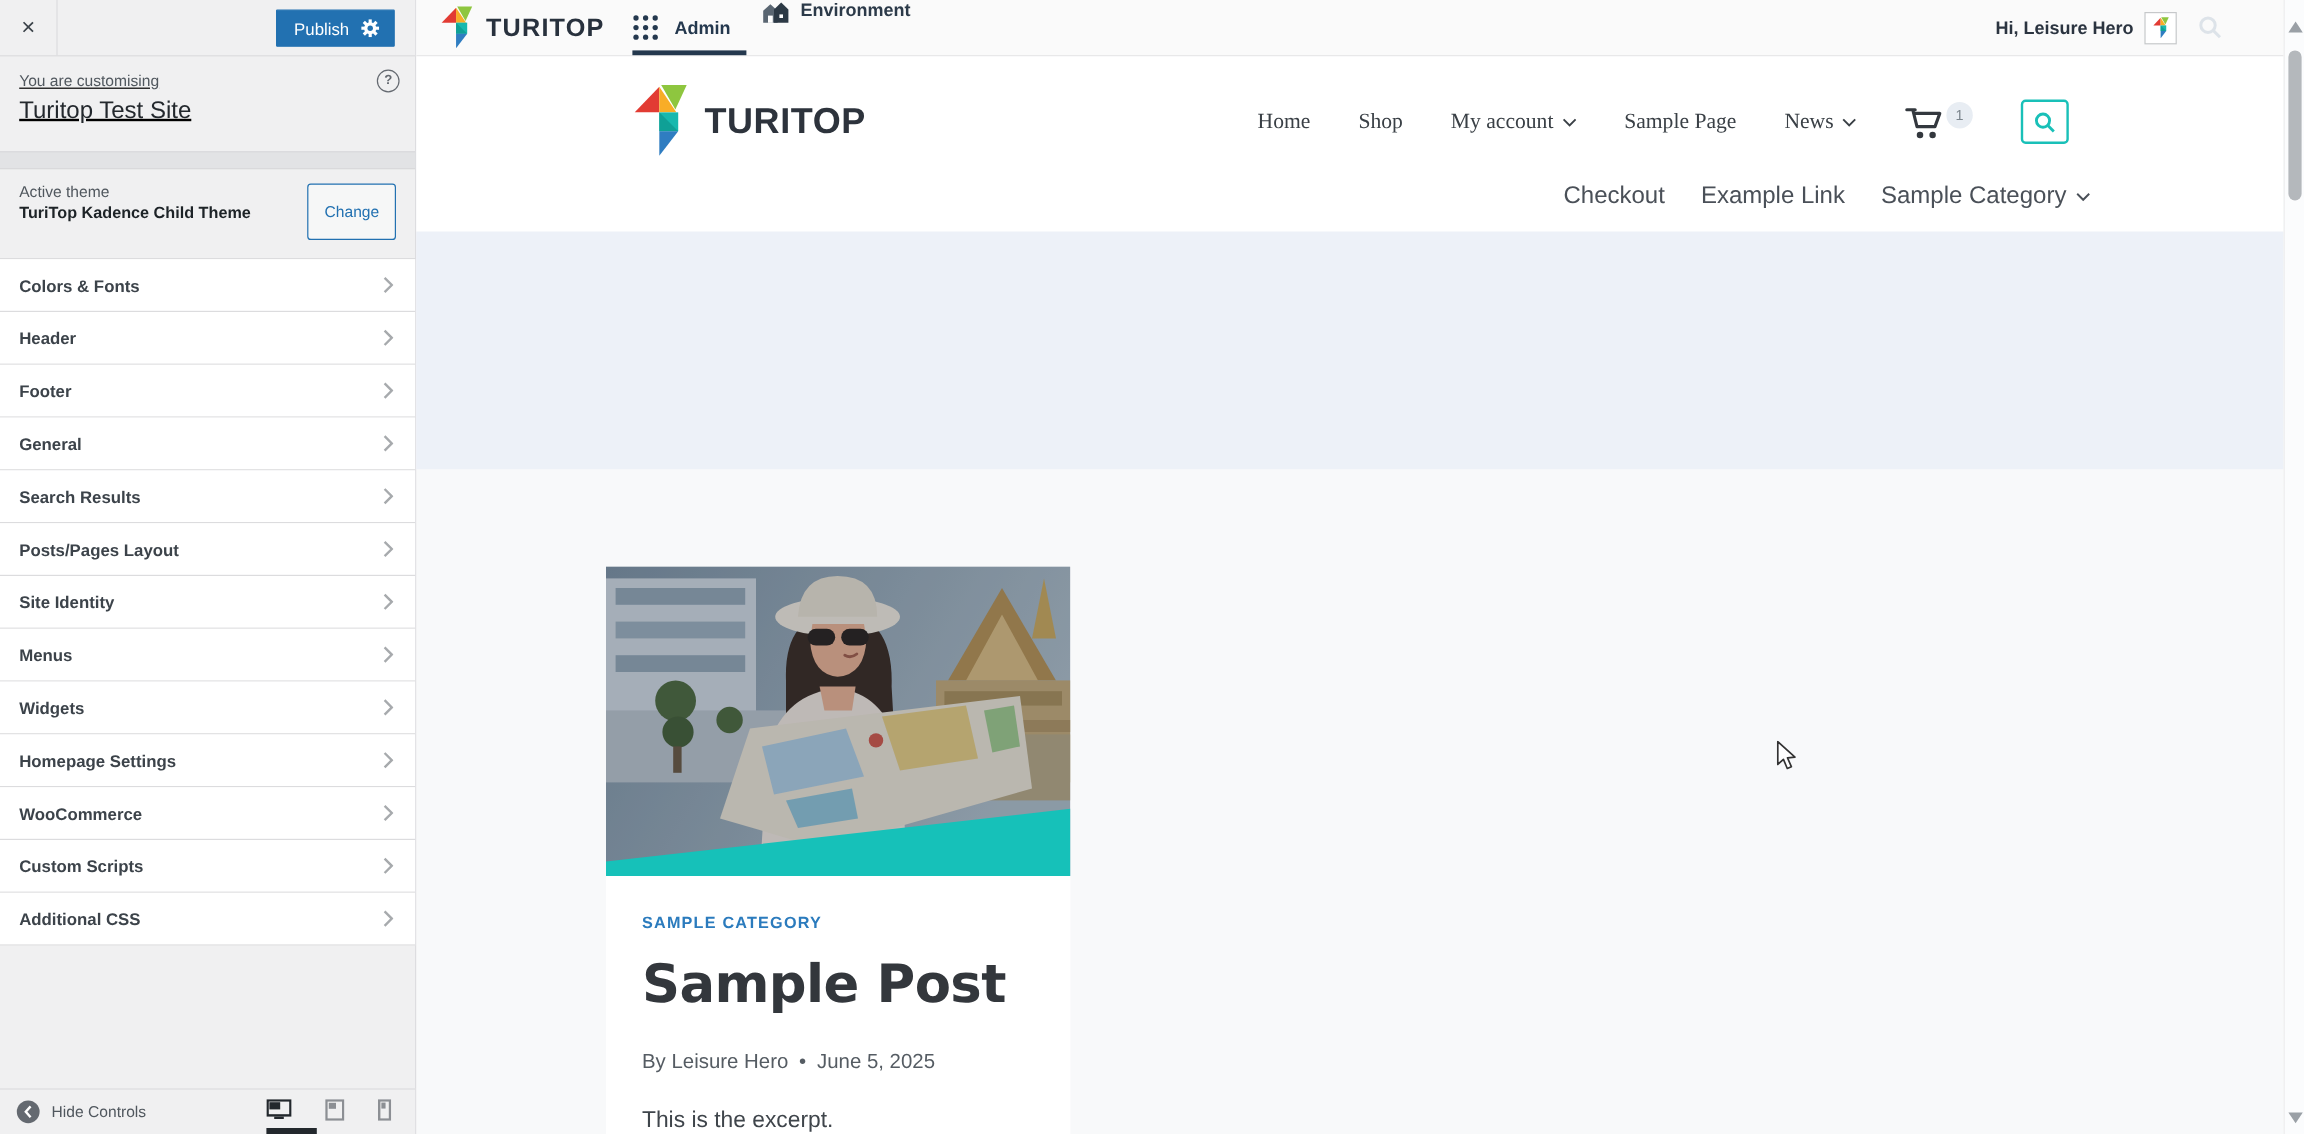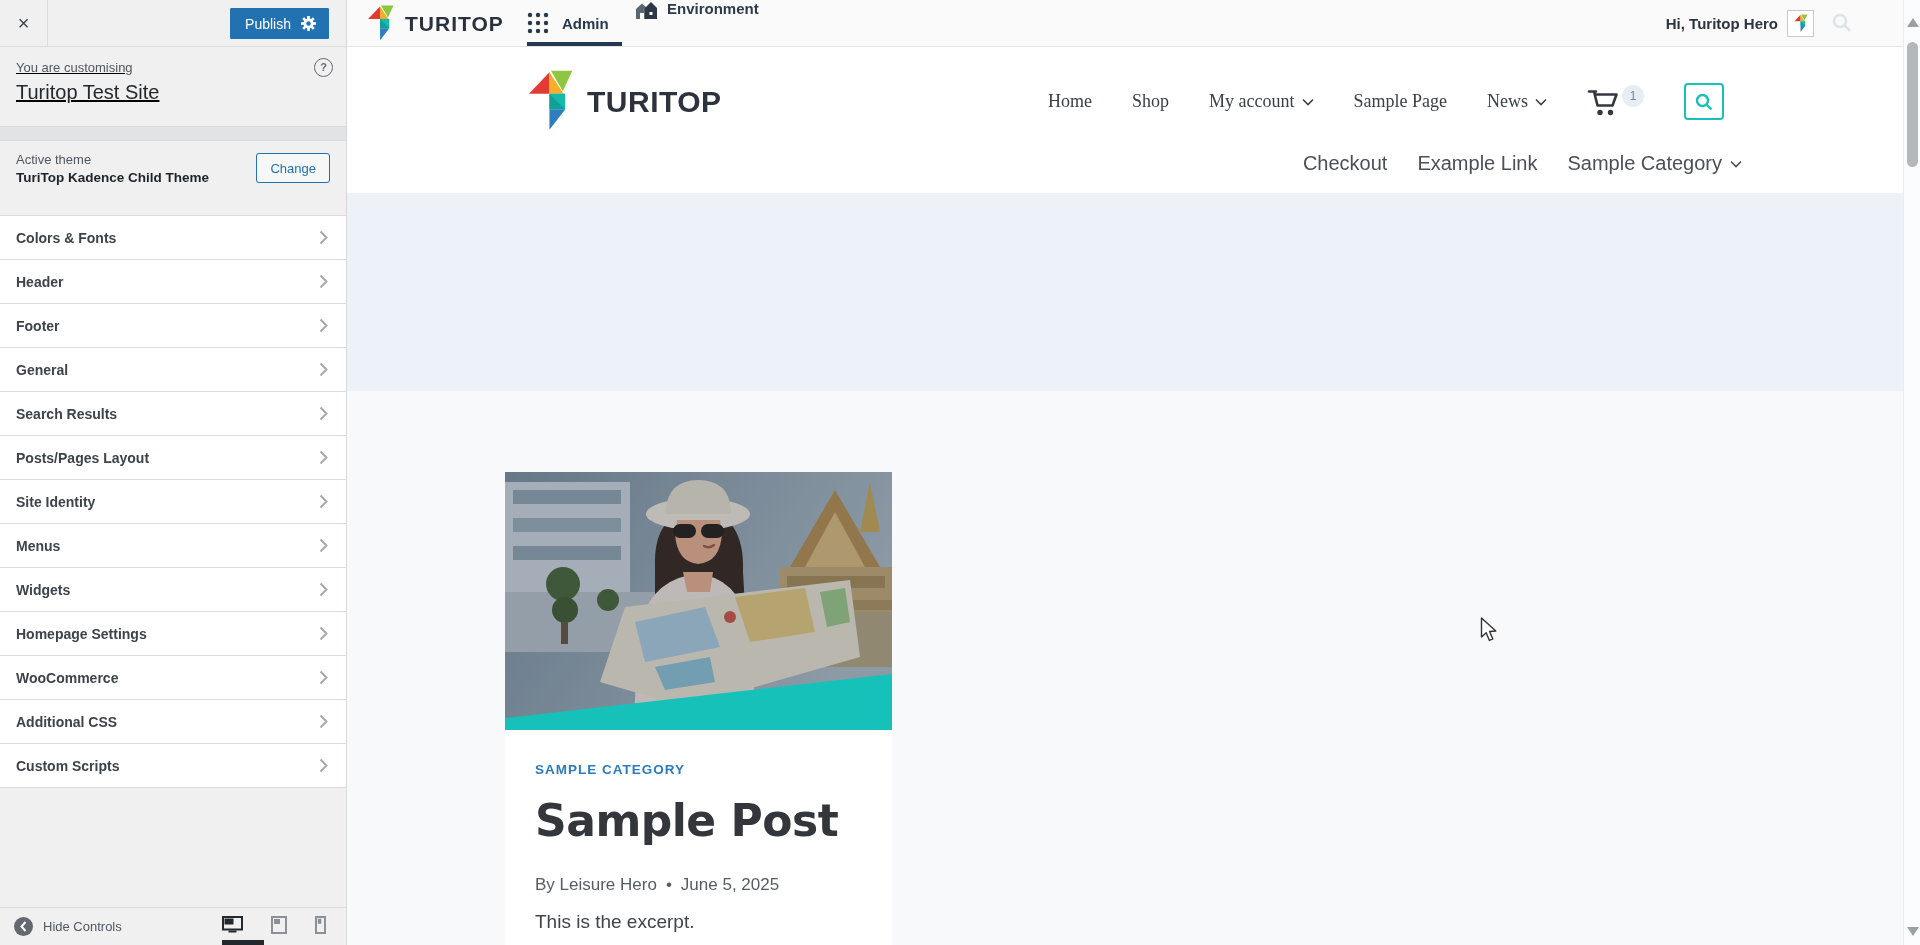--- a/index.html
+++ b/index.html
@@ -16,21 +16,21 @@
   .cz-info { position:absolute; left:0; top:47px; width:100%; padding:13px 16px 0 16px;text-decoration:underline; }
   .cz-info-label { font-size:13px; color:#50575e; display:block; }
   .cz-help { position:absolute; right:13px; top:11px; width:19px; height:19px; border:1.5px solid #646970; border-radius:50%; color:#646970; font-size:11px; font-weight:bold; text-align:center; line-height:17px; background:transparent; cursor:pointer; }
   .cz-site-title { font-size:20px; color:#23282d; font-weight:400; margin-top:6px; display:block; }
 
   .cz-strip { position:absolute; left:0; top:126px; width:100%; height:15px; background:#e2e3e5; border-top:1px solid #d9d9db; border-bottom:1px solid #d9d9db; }
 
   .cz-theme { position:absolute; left:0; top:141px; width:100%; height:60px; padding:11px 16px 0 16px; }
   .cz-theme-label { font-size:13px; color:#50575e; display:block; }
   .cz-theme-name { font-size:13.5px; color:#1d2327; font-weight:bold; display:block; margin-top:3px; }
-  .cz-change { position:absolute; right:16px; top:12px; height:30px; padding:0 13px; background:#f6f7f7; border:1px solid #2271b1; border-radius:3px; color:#2271b1; font-size:13px; cursor:pointer; }
+  .cz-change { position:absolute; right:16px; top:12px; height:47px; padding:0 13px; background:#f6f7f7; border:1px solid #2271b1; border-radius:3px; color:#2271b1; font-size:13px; cursor:pointer; }
 
   .cz-list { position:absolute; left:0; top:215px; width:100%; border-top:1px solid #dcdcde; }
   .cz-row { height:44px; background:#fff; border-bottom:1px solid #dcdcde; display:flex; align-items:center; justify-content:space-between; padding:0 18px 0 16px; cursor:pointer; }
   .cz-row-label { font-size:14px; font-weight:600; color:#3c434a; }
   .cz-row .chev { flex:0 0 auto; }
 
   .cz-footer { position:absolute; left:0; bottom:0; width:100%; height:38px; background:#f0f0f1; border-top:1px solid #dcdcde; display:flex; align-items:center; padding:0 20px 0 14px; }
   .cz-collapse { display:flex; align-items:center; gap:10px; background:none; border:none; cursor:pointer; }
   .cz-collapse-circle { width:19px; height:19px; border-radius:50%; background:#646970; display:flex; align-items:center; justify-content:center; }
   .cz-collapse-label { font-size:13px; color:#50575e; }
@@ -68,21 +68,21 @@
 
   .band { position:absolute; left:0; top:193px; width:100%; height:198px; background:#edf1f8; }
 
   
   .card { position:absolute; left:158px; top:472px; width:387px; background:#fff; padding-bottom:60px; }
   .card-img { display:block; width:387px; height:258px; cursor:pointer; }
   .card-body { padding:30px 30px 0 30px; }
   .card-cat { font-size:13.5px; font-weight:bold; letter-spacing:1px; color:#2b7bbd; text-transform:uppercase; cursor:pointer; display:inline-block; }
   .card-title { font-family:"DejaVu Sans","Liberation Sans",sans-serif; font-size:44px; font-weight:bold; letter-spacing:-0.5px; color:#33373c; margin-top:18px; cursor:pointer; line-height:1.15; }
   .card-meta { margin-top:28px; font-size:17px; color:#555c63; display:flex; align-items:center; gap:9px; }
-  .card-excerpt { margin-top:16px; font-size:19px; color:#3f454b; }
+  .card-excerpt { margin-top:28px; font-size:19px; color:#3f454b; }
 
   
   .scrollbar { position:absolute; right:0; top:0; width:17px; height:945px; background:#fbfcfd; border-left:1px solid #ededee; }
   .sb-up { position:absolute; top:18px; left:3px; width:0; height:0; border-left:6px solid transparent; border-right:6px solid transparent; border-bottom:9px solid #9aa0a6; cursor:pointer; }
   .sb-down { position:absolute; bottom:9px; left:3px; width:0; height:0; border-left:6px solid transparent; border-right:6px solid transparent; border-top:9px solid #9aa0a6; cursor:pointer; }
   .sb-thumb { position:absolute; top:42px; left:3px; width:11px; height:125px; background:#b4b8bc; border-radius:6px; cursor:grab; }
 
   .cursor { position:absolute; left:1133px; top:617px; pointer-events:none; }
 </style>
 </head>
@@ -194,27 +194,27 @@
           <polyline points="1.5,1.5 7.5,7.5 1.5,13.5" fill="none" stroke="#a7aaad" stroke-width="2"></polyline>
         </svg>
     </div>
     <div class="cz-row">
       <span class="cz-row-label">WooCommerce</span>
       <svg class="chev" width="9" height="15" viewBox="0 0 9 15">
           <polyline points="1.5,1.5 7.5,7.5 1.5,13.5" fill="none" stroke="#a7aaad" stroke-width="2"></polyline>
         </svg>
     </div>
     <div class="cz-row">
+      <span class="cz-row-label">Custom Scripts</span>
+      <svg class="chev" width="9" height="15" viewBox="0 0 9 15">
+          <polyline points="1.5,1.5 7.5,7.5 1.5,13.5" fill="none" stroke="#a7aaad" stroke-width="2"></polyline>
+        </svg>
+    </div>
+    <div class="cz-row">
       <span class="cz-row-label">Additional CSS</span>
-      <svg class="chev" width="9" height="15" viewBox="0 0 9 15">
-          <polyline points="1.5,1.5 7.5,7.5 1.5,13.5" fill="none" stroke="#a7aaad" stroke-width="2"></polyline>
-        </svg>
-    </div>
-    <div class="cz-row">
-      <span class="cz-row-label">Custom Scripts</span>
       <svg class="chev" width="9" height="15" viewBox="0 0 9 15">
           <polyline points="1.5,1.5 7.5,7.5 1.5,13.5" fill="none" stroke="#a7aaad" stroke-width="2"></polyline>
         </svg>
     </div>
   </div>
 
   <div class="cz-footer">
     <button class="cz-collapse">
       <span class="cz-collapse-circle">
         <svg width="7" height="11" viewBox="0 0 7 11">
@@ -277,21 +277,21 @@
     <button class="ab-tab-env">
       <svg width="23" height="20" viewBox="0 0 23 20">
         <path d="M1 19 L1 9 L7 3.5 L13 9 L13 19 Z" fill="#5a6672"></path>
         <path d="M10 19 L10 8 L16 2 L22 8 L22 19 Z" fill="#2c3945"></path>
         <rect x="5" y="13" width="4" height="6" fill="#ffffff"></rect>
         <rect x="14.5" y="12" width="3" height="3" fill="#ffffff"></rect>
       </svg>
       <span class="lbl">Environment</span>
     </button>
     <div class="ab-right">
-      <span class="ab-greeting">Hi, Turitop Hero</span>
+      <span class="ab-greeting">Hi, Leisure Hero</span>
       <span class="ab-avatar">
         <svg width="14" height="19" viewBox="0 0 60 80">
             <use href="#tt-mark"></use>
           </svg>
       </span>
       <svg width="22" height="22" viewBox="0 0 22 22" style="margin-left:8px">
         <circle cx="9" cy="9" r="6" fill="none" stroke="#dde3e9" stroke-width="2.5"></circle>
         <line x1="13.5" y1="13.5" x2="19" y2="19" stroke="#dde3e9" stroke-width="2.5"></line>
       </svg>
     </div>

